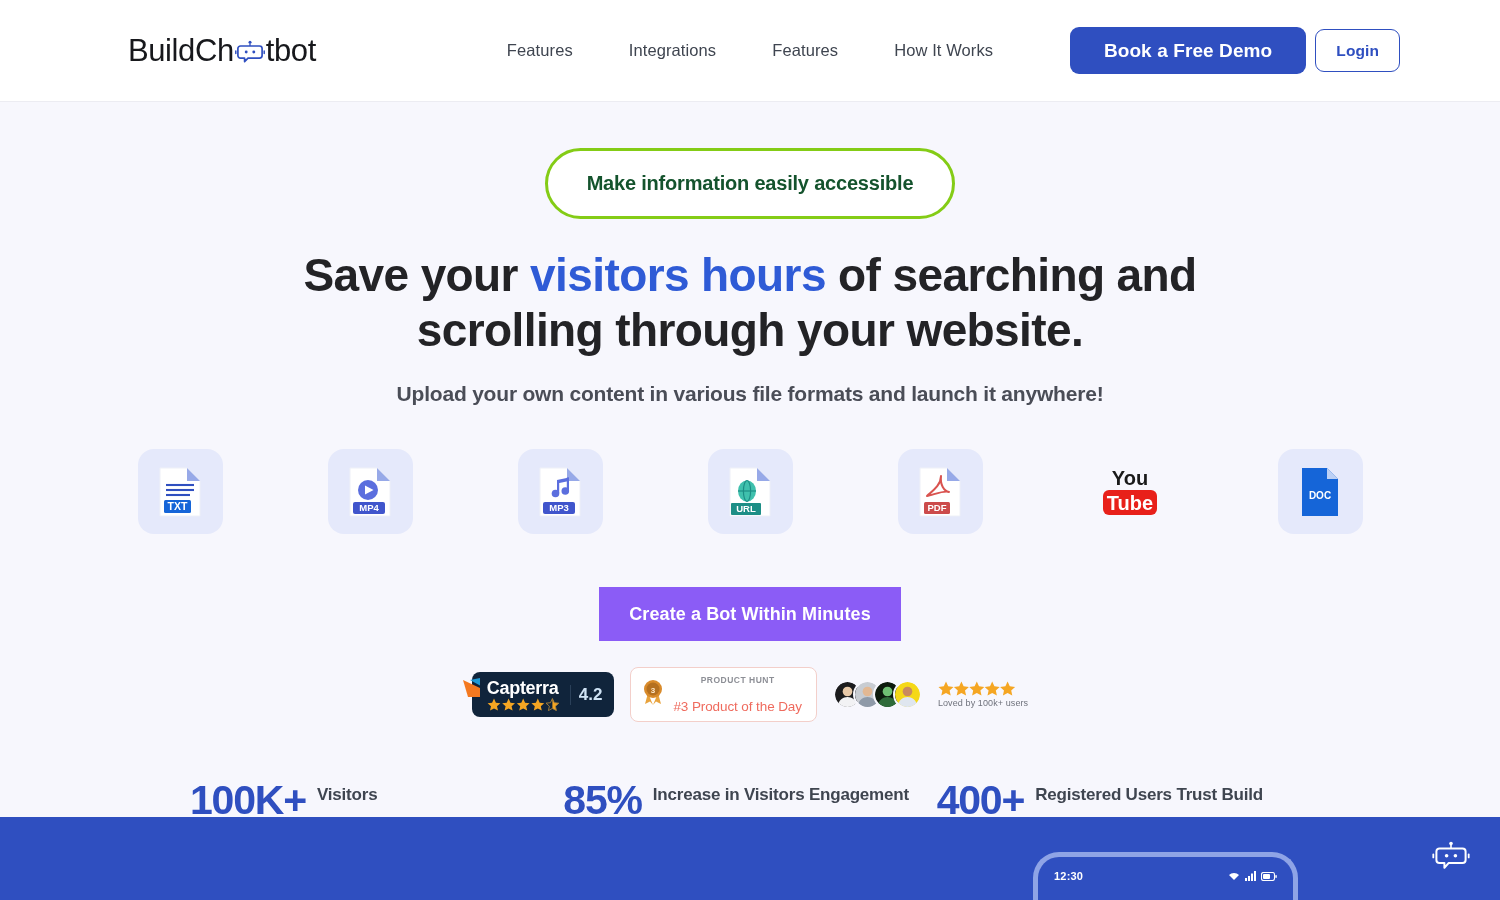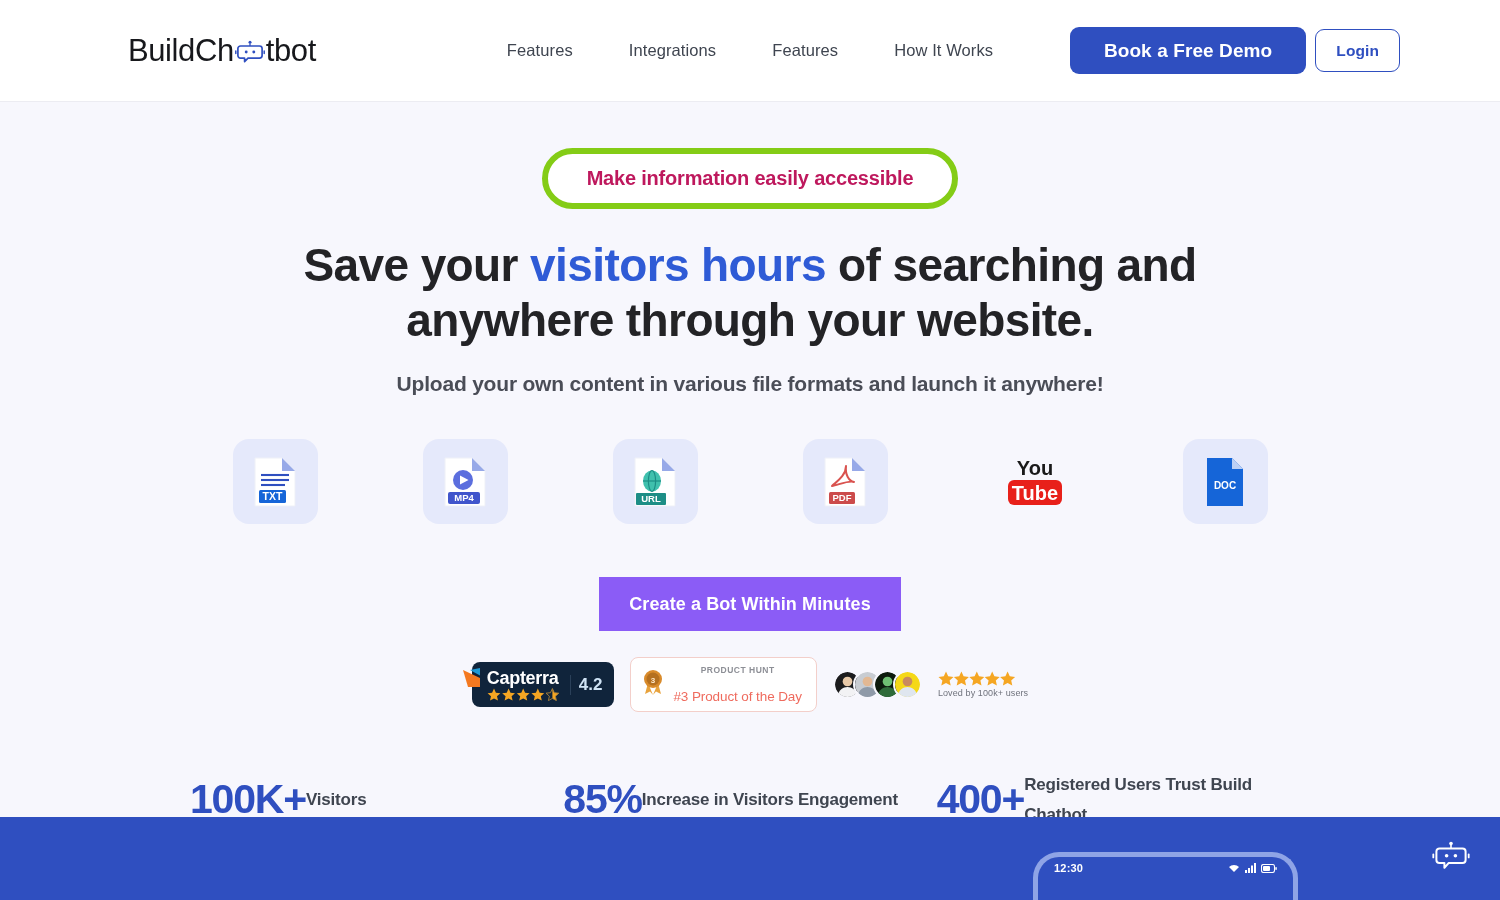--- a/index.html
+++ b/index.html
@@ -62,24 +62,24 @@
   .hero {
     position: relative;
     background: #f7f7fd;
     height: 716px;
     padding-top: 47px;
     text-align: center;
   }
   .pill {
     display: inline-block;
     background: #fff;
-    border: 6px solid #84cc16;
-    color: #be185d;
+    border: 3px solid #84cc16;
+    color: #14532d;
     font-size: 20px; font-weight: 700; letter-spacing: -0.2px;
-    padding: 13px 39px; border-radius: 40px;
+    padding: 21px 39px; border-radius: 40px;
     cursor: pointer;
   }
   .headline {
     margin-top: 29px;
     font-size: 46px; line-height: 55px; font-weight: 700;
     color: #232326; letter-spacing: -0.6px;
     max-width: 900px; margin-left: auto; margin-right: auto;
   }
   .headline .hl { color: #2f5bd6; }
   .subhead {
@@ -157,21 +157,21 @@
   .social-stars { line-height: 0; }
   .loved { font-size: 9px; color: #6f727c; margin-top: 2px; letter-spacing: 0.1px; }
 
   
   .stats {
     margin-top: 58px;
     display: flex; justify-content: center;
     gap: 0; padding: 0 190px;
   }
   .stat {
-    flex: 1; display: flex; align-items: center; 
+    flex: 1; display: flex; align-items: flex-start; gap: 11px;
     justify-content: flex-start; text-align: left;
   }
   .stat-num {
     font-size: 41px; font-weight: 700; color: #2f4fc0;
     letter-spacing: -1.2px; line-height: 1; white-space: nowrap;
   }
   .stat-label {
     font-size: 17px; font-weight: 700; color: #3f4550;
     line-height: 1.75; max-width: 260px; letter-spacing: -0.2px;
   }
@@ -182,21 +182,21 @@
     height: 83px; background: #2f4fc0; overflow: hidden;
   }
   .phone {
     position: absolute; left: 1033px; top: 35px;
     width: 265px; height: 120px;
     border: 5px solid #8fa4e6; border-bottom: none;
     border-radius: 26px 26px 0 0;
     background: #2f4fc0;
   }
   .phone-status {
-    position: absolute; top: 2px; left: 0; right: 0;
+    position: absolute; top: 10px; left: 0; right: 0;
     display: flex; align-items: center; justify-content: space-between;
     padding: 0 16px;
   }
   .phone-time { color: #ffffff; font-size: 11px; font-weight: 700; letter-spacing: 0.2px; }
   .phone-icons { display: flex; align-items: center; gap: 5px; }
   .chat-fab {
     position: absolute; right: 30px; top: 24px;
     cursor: pointer; line-height: 0;
   }
 </style>
@@ -233,21 +233,21 @@
     <div class="header-actions">
       <button class="btn-demo">Book a Free Demo</button>
       <button class="btn-login">Login</button>
     </div>
   </header>
 
   <section class="hero">
 
     <div class="pill">Make information easily accessible</div>
 
-    <h1 class="headline"><span>Save your </span><span class="hl">visitors hours</span><span> of searching and anywhere through your website.</span></h1>
+    <h1 class="headline"><span>Save your </span><span class="hl">visitors hours</span><span> of searching and scrolling through your website.</span></h1>
 
     <p class="subhead">Upload your own content in various file formats and launch it anywhere!</p>
 
     
     <div class="tiles">
 
       <div class="tile">
         <span>
         <svg width="46" height="52" viewBox="0 0 46 52">
           <path d="M3 2 H30 L43 15 V50 H3 Z" fill="#ffffff" stroke="#eef0f7" stroke-width="1"></path>
@@ -269,20 +269,37 @@
           <path d="M3 2 H30 L43 15 V50 H3 Z" fill="#ffffff" stroke="#eef0f7" stroke-width="1"></path>
           <path d="M30 2 L43 15 H30 Z" fill="#97a9e8"></path>
           <circle cx="21" cy="24" r="10" fill="#5b6ede"></circle>
           <path d="M18 19.5 L26.5 24 L18 28.5 Z" fill="#ffffff"></path>
           <rect x="6" y="36" width="32" height="12" rx="2" fill="#4055cc"></rect>
           <text x="22" y="45.2" font-family="Liberation Sans, sans-serif" font-size="9.5" font-weight="700" fill="#ffffff" text-anchor="middle">MP4</text>
         </svg>
           </span>
       </div>
 
+      <div class="tile">
+        <span>
+        <svg width="46" height="52" viewBox="0 0 46 52">
+          <path d="M3 2 H30 L43 15 V50 H3 Z" fill="#ffffff" stroke="#eef0f7" stroke-width="1"></path>
+          <path d="M30 2 L43 15 H30 Z" fill="#97a9e8"></path>
+          <g fill="#5b6ede">
+            <path d="M20 14 L32 11.5 V15 L20 17.5 Z"></path>
+            <rect x="20" y="14" width="2.2" height="13"></rect>
+            <rect x="29.8" y="11.5" width="2.2" height="13"></rect>
+            <circle cx="18.5" cy="27.5" r="3.8"></circle>
+            <circle cx="28.3" cy="25" r="3.8"></circle>
+          </g>
+          <rect x="6" y="36" width="32" height="12" rx="2" fill="#4055cc"></rect>
+          <text x="22" y="45.2" font-family="Liberation Sans, sans-serif" font-size="9.5" font-weight="700" fill="#ffffff" text-anchor="middle">MP3</text>
+        </svg>
+          </span>
+      </div>
 
       <div class="tile">
         <span>
         <svg width="46" height="52" viewBox="0 0 46 52">
           <path d="M3 2 H30 L43 15 V50 H3 Z" fill="#ffffff" stroke="#eef0f7" stroke-width="1"></path>
           <path d="M30 2 L43 15 H30 Z" fill="#97a9e8"></path>
           <ellipse cx="20" cy="25" rx="9" ry="10.5" fill="#3fc0ad"></ellipse>
           <ellipse cx="20" cy="25" rx="3.6" ry="10.5" fill="none" stroke="#1d8e86" stroke-width="1.2"></ellipse>
           <line x1="11" y1="25" x2="29" y2="25" stroke="#1d8e86" stroke-width="1.2"></line>
           <rect x="4" y="37" width="30" height="12" rx="1" fill="#1d8e86"></rect>

